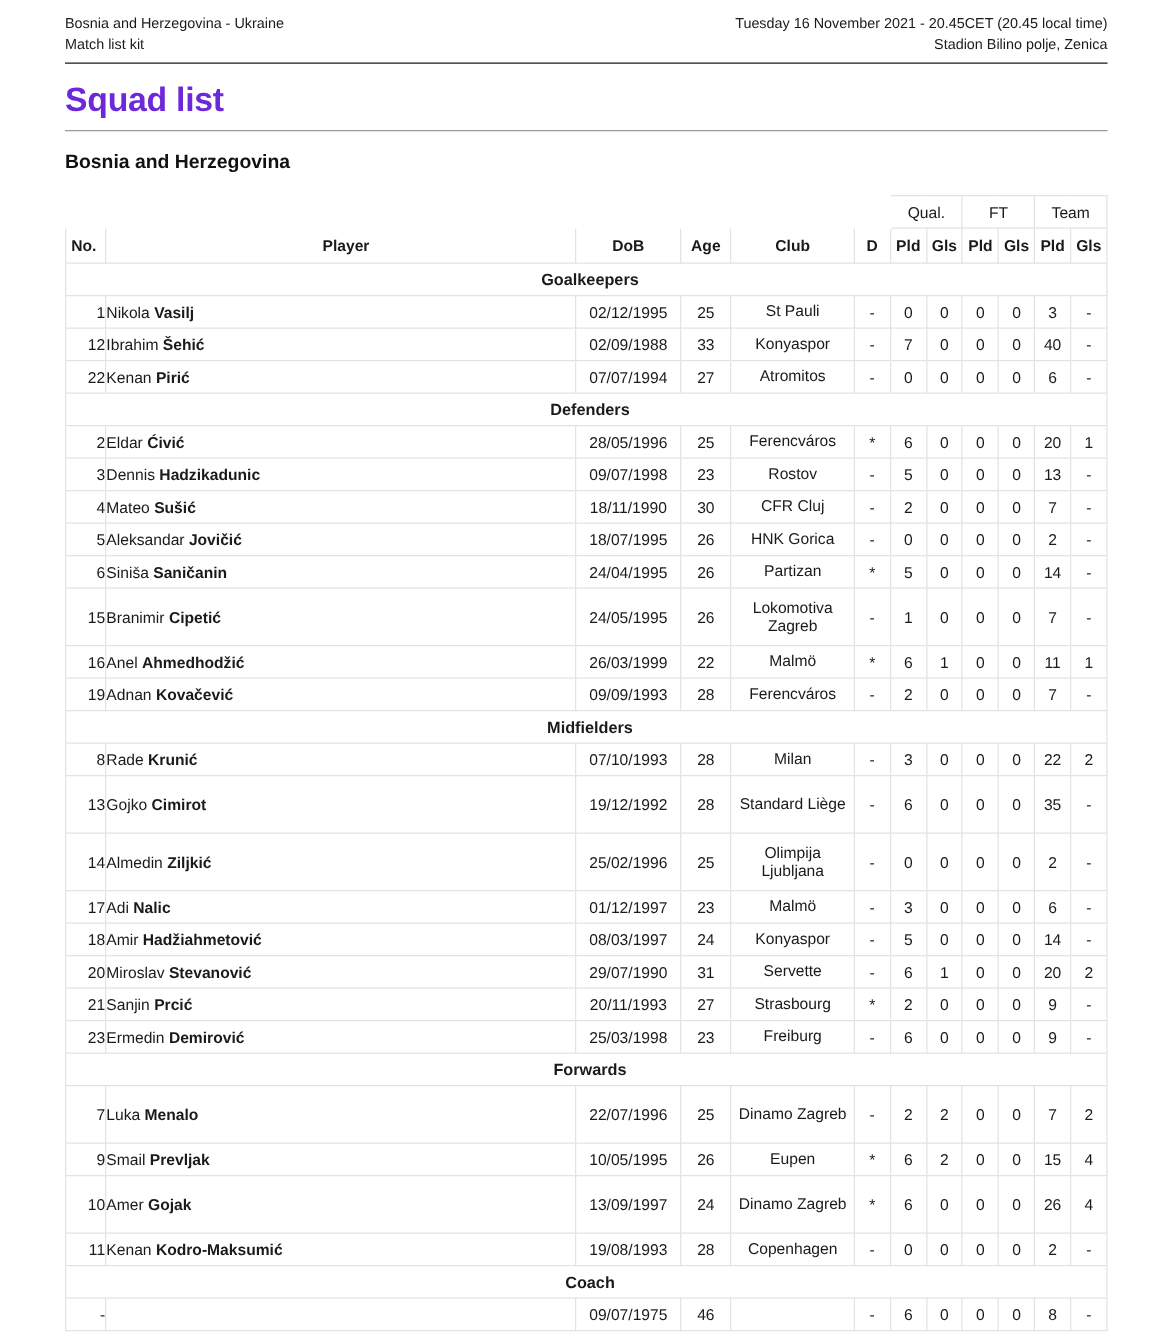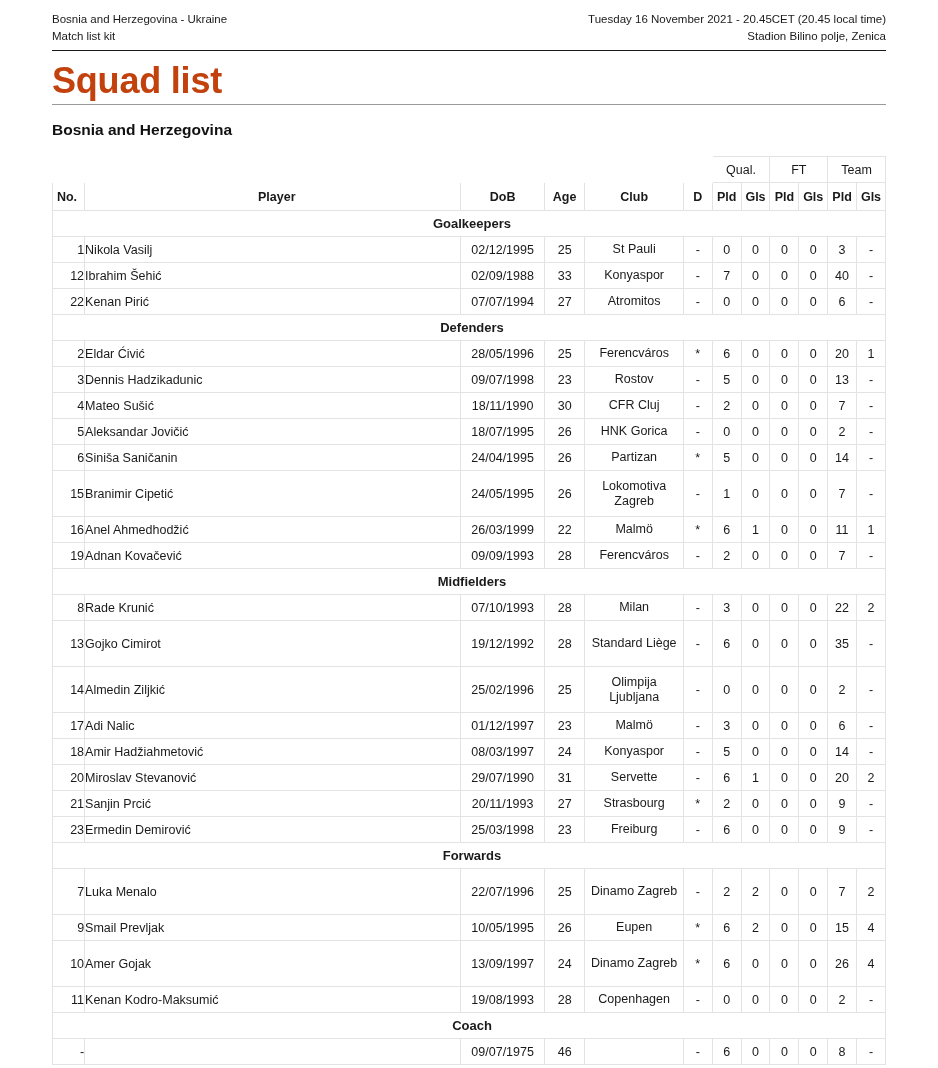--- a/index.html
+++ b/index.html
@@ -39,24 +39,24 @@
   .header-rule {
     border: 0;
     border-top: 1.6px solid #1a1a1a;
     margin: 5px 0 0 0;
   }
 
   
   .title-block { padding-top: 13px; }
   h1.page-title {
     margin: 0;
-    font-size: 36px;
+    font-size: 27px;
     font-weight: bold;
     letter-spacing: -0.2px;
-    color: #c2410c;
+    color: #6d28d9;
     line-height: 33px;
   }
   .title-rule {
     border: 0;
     border-top: 1.6px solid #9a9a9a;
     margin: 7px 0 0 0;
   }
 
   
   h2.team-name {
@@ -108,21 +108,21 @@
   tr.colhead th.pl    { text-align: center;   padding-left: 8px;  }
   tr.colhead th.c     { text-align: center; }
 
   td.num  { text-align: right;  padding-right: 7px; }
   td.pl   { text-align: left;   padding-left: 8px;  }
   td.c    { text-align: center; }
 
   tr.player td { height: 25px; }
   tr.player.tall td { height: 45px; }
 
-  td.pl .last { font-weight: normal; }
+  td.pl .last { font-weight: bold; }
 
   tr.section td {
     height: 25px;
     font-weight: bold;
     text-align: center;
     padding-left: 6px;
     font-size: 13px;
   }
 
   

